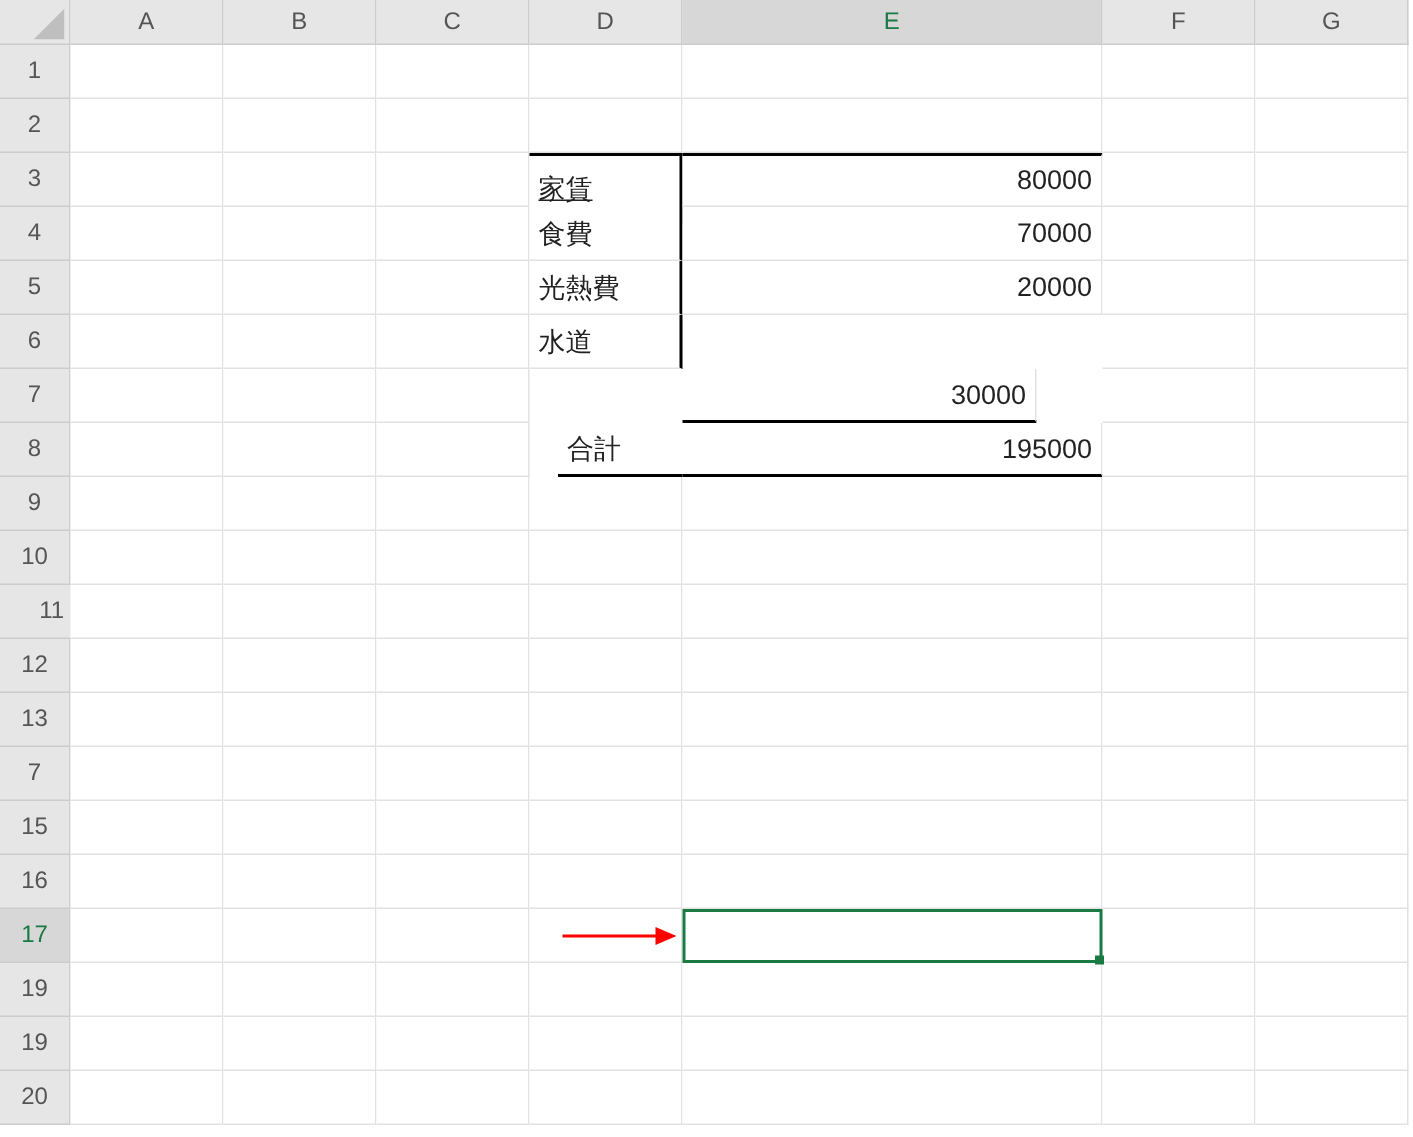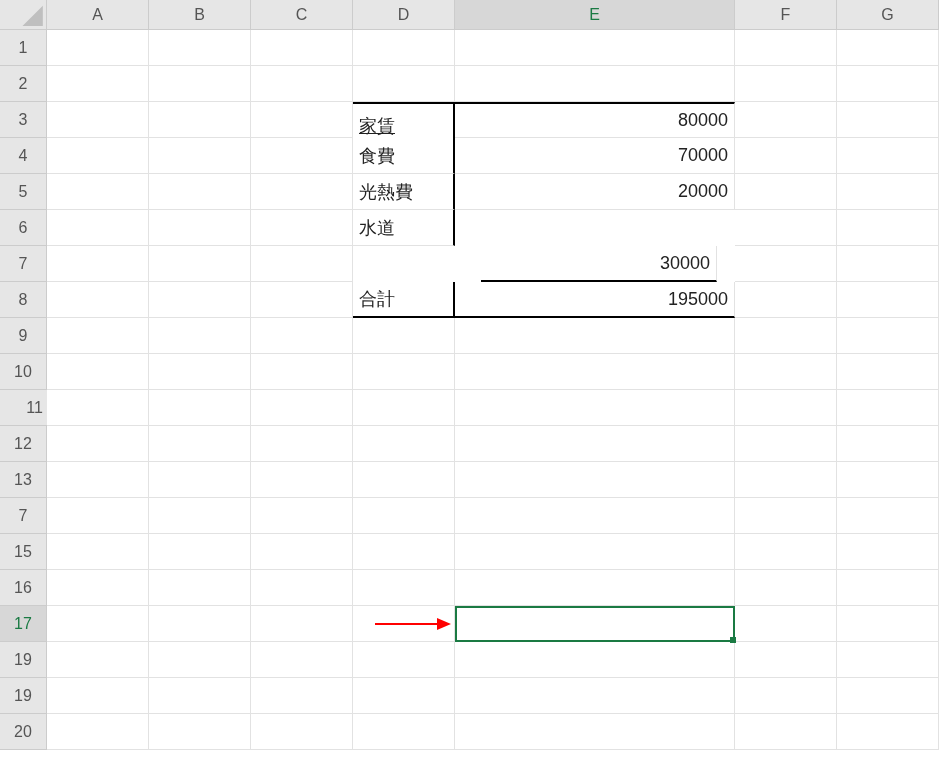--- a/index.html
+++ b/index.html
@@ -155,27 +155,27 @@
     <div class="cell" id="cell-G5" style="left: 837px; top: 174px; width: 102px; height: 36px;"></div>
     <div class="cell" id="cell-A6" style="left: 47px; top: 210px; width: 102px; height: 36px;"></div>
     <div class="cell" id="cell-B6" style="left: 149px; top: 210px; width: 102px; height: 36px;"></div>
     <div class="cell" id="cell-C6" style="left: 251px; top: 210px; width: 102px; height: 36px;"></div>
     <div class="cell txt bR" id="cell-D6" style="left: 353px; top: 210px; width: 102px; height: 36px;">水道</div>
     <div class="cell" id="cell-F6" style="left: 735px; top: 210px; width: 102px; height: 36px;"></div>
     <div class="cell" id="cell-G6" style="left: 837px; top: 210px; width: 102px; height: 36px;"></div>
     <div class="cell" id="cell-A7" style="left: 47px; top: 246px; width: 102px; height: 36px;"></div>
     <div class="cell" id="cell-B7" style="left: 149px; top: 246px; width: 102px; height: 36px;"></div>
     <div class="cell" id="cell-C7" style="left: 251px; top: 246px; width: 102px; height: 36px;"></div>
-    <div class="cell num bB" id="cell-E7" style="left: 455px; top: 246px; width: 236px; height: 36px; margin-left: 26px;">30000</div>
+    <div class="cell num bB" id="cell-E7" style="left: 455px; top: 246px; width: 236px; height: 36px;">30000</div>
     <div class="cell" id="cell-F7" style="left: 735px; top: 246px; width: 102px; height: 36px;"></div>
     <div class="cell" id="cell-G7" style="left: 837px; top: 246px; width: 102px; height: 36px;"></div>
     <div class="cell" id="cell-A8" style="left: 47px; top: 282px; width: 102px; height: 36px;"></div>
     <div class="cell" id="cell-B8" style="left: 149px; top: 282px; width: 102px; height: 36px;"></div>
     <div class="cell" id="cell-C8" style="left: 251px; top: 282px; width: 102px; height: 36px;"></div>
-    <div class="cell txt bR bB" id="cell-D8" style="left: 353px; top: 282px; width: 102px; height: 36px;">合計</div>
+    <div class="cell txt bR bB" id="cell-D8" style="left: 372px; top: 282px; width: 102px; height: 36px;">合計</div>
     <div class="cell num bB" id="cell-E8" style="left: 455px; top: 282px; width: 280px; height: 36px;">195000</div>
     <div class="cell" id="cell-F8" style="left: 735px; top: 282px; width: 102px; height: 36px;"></div>
     <div class="cell" id="cell-G8" style="left: 837px; top: 282px; width: 102px; height: 36px;"></div>
     <div class="cell" id="cell-A9" style="left: 47px; top: 318px; width: 102px; height: 36px;"></div>
     <div class="cell" id="cell-B9" style="left: 149px; top: 318px; width: 102px; height: 36px;"></div>
     <div class="cell" id="cell-C9" style="left: 251px; top: 318px; width: 102px; height: 36px;"></div>
     <div class="cell" id="cell-D9" style="left: 353px; top: 318px; width: 102px; height: 36px;"></div>
     <div class="cell" id="cell-E9" style="left: 455px; top: 318px; width: 280px; height: 36px;"></div>
     <div class="cell" id="cell-F9" style="left: 735px; top: 318px; width: 102px; height: 36px;"></div>
     <div class="cell" id="cell-G9" style="left: 837px; top: 318px; width: 102px; height: 36px;"></div>

